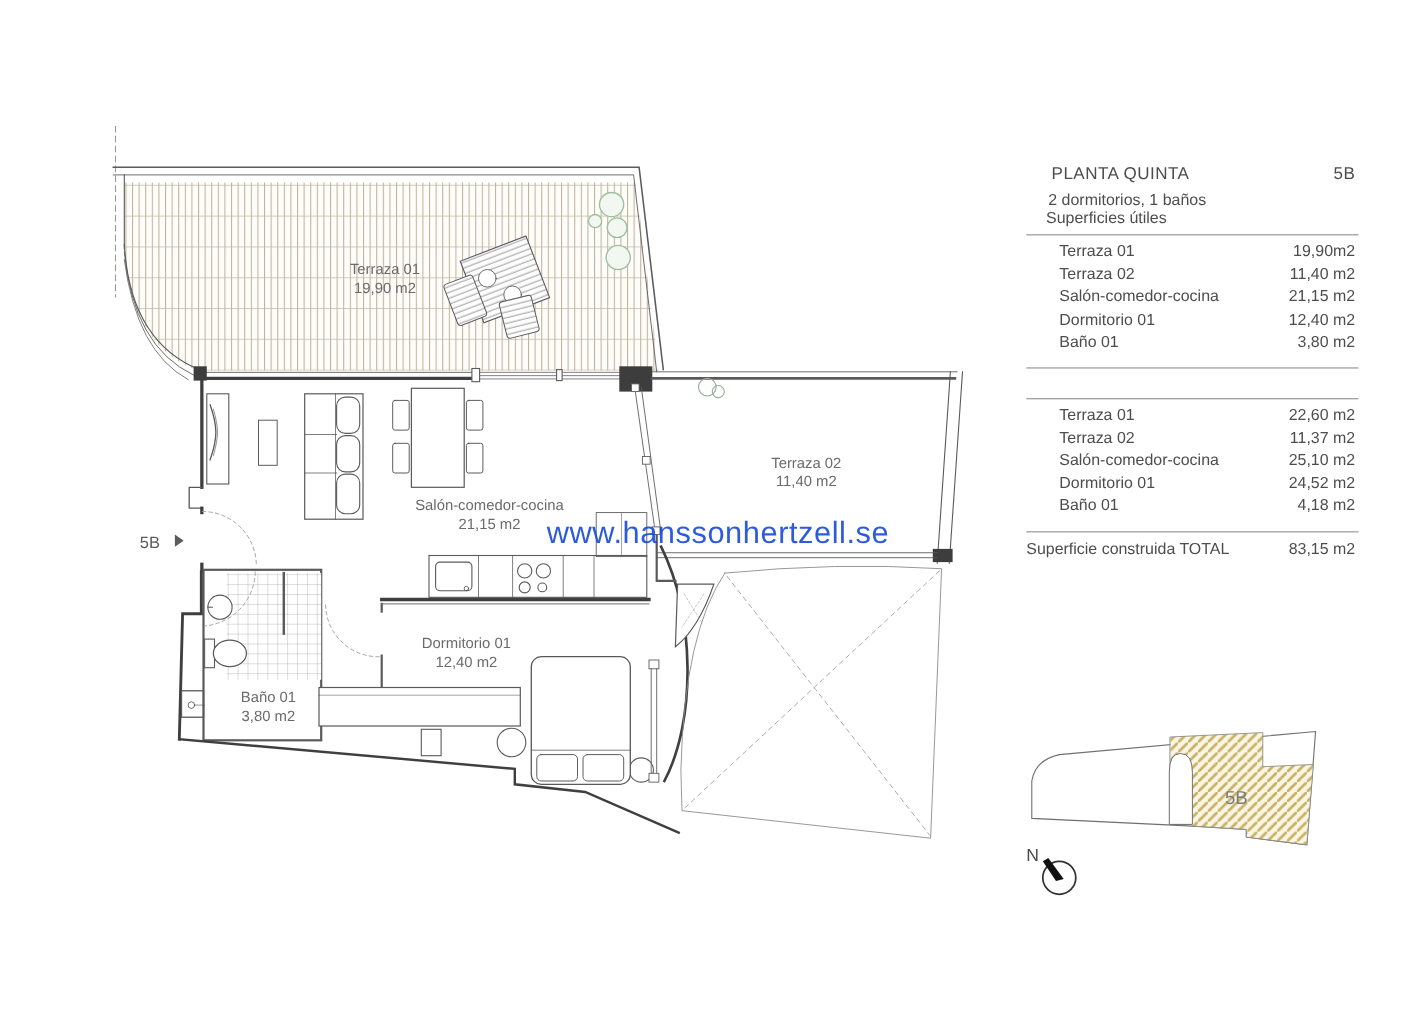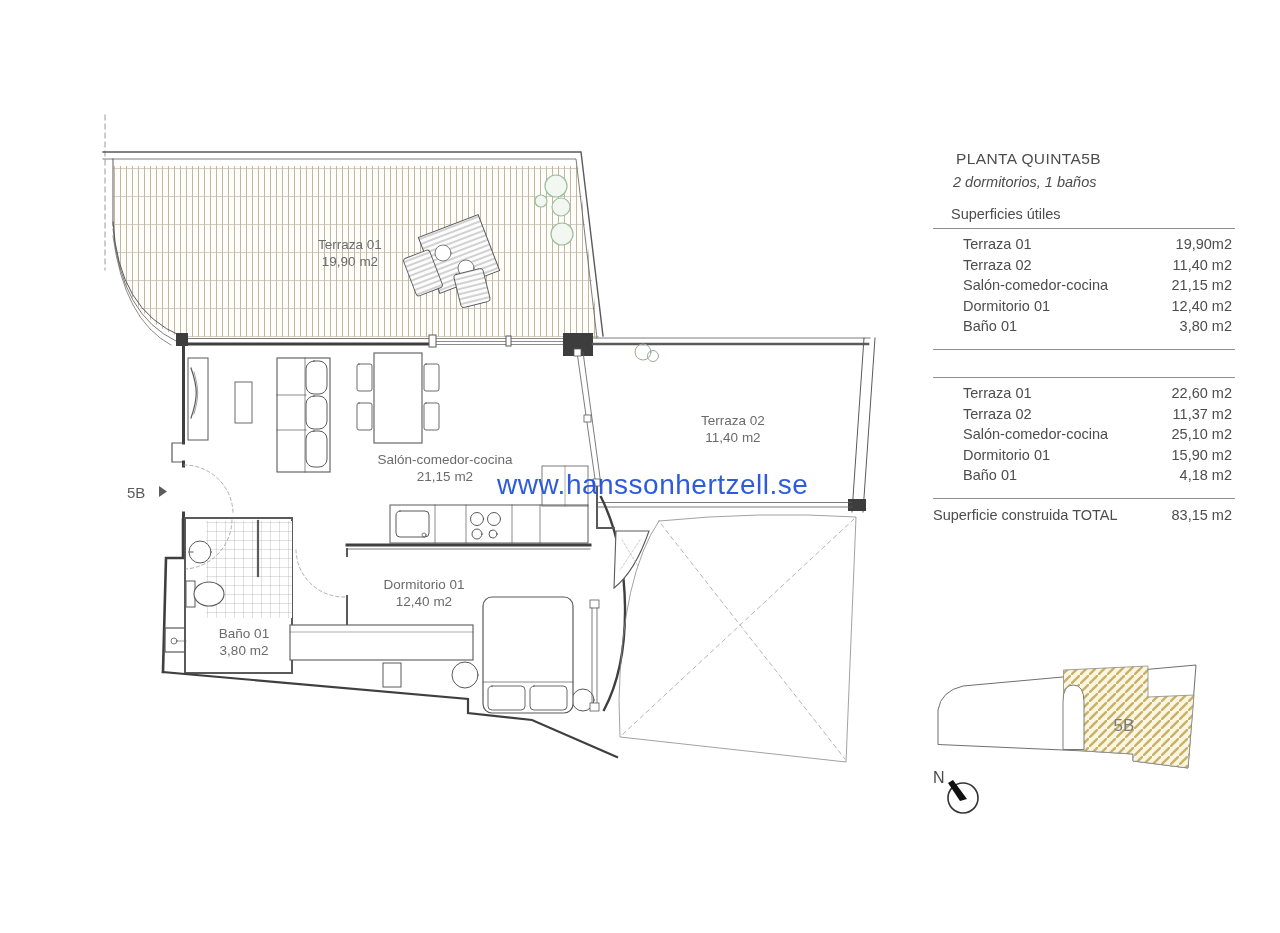--- a/index.html
+++ b/index.html
@@ -6,24 +6,24 @@
   .page{position:relative;width:1280px;height:933px;background:#fff;overflow:hidden;
         font-family:"Liberation Sans",sans-serif;}
   .plan-svg{position:absolute;left:0;top:0;}
 
   
   .watermark{position:absolute;left:497px;top:452px;font-size:28px;letter-spacing:.5px;
              color:#1d4ed8;opacity:.92;white-space:nowrap;pointer-events:none;margin-top:17px;}
 
   
   .panel{position:absolute;left:933px;top:150px;width:302px;color:#4d4d4d;}
-  .panel .head{display:flex;align-items:baseline;
+  .panel .head{display:flex;justify-content:space-between;align-items:baseline;
                padding:0 3px 0 23px;font-size:15.5px;letter-spacing:.4px;line-height:18px;}
-  .panel .sub{padding-left:20px;font-size:14.5px;line-height:18px;margin-top:5px;font-style:italic;}
-  .panel .sec-head{padding-left:18px;font-size:14.5px;margin-top:15px;margin-bottom:6px;}
+  .panel .sub{padding-left:20px;font-size:14.5px;line-height:18px;margin-top:5px;}
+  .panel .sec-head{padding-left:18px;font-size:14.5px;margin-bottom:6px;}
   .panel hr{border:none;border-top:1px solid #8f8f8f;margin:0;}
   .panel .rows{margin-top:5px;}
   .panel .row{display:flex;justify-content:space-between;font-size:14.5px;
               line-height:20.6px;padding-left:30px;padding-right:3px;}
   .panel .row .val{text-align:left;}
   .panel .total-rule{margin-top:12px;}
   .panel .row.total{padding-left:0;margin-top:6px;font-size:14.5px;}
   .panel .sec2{margin-top:27px;}
 
   svg text{font-family:"Liberation Sans",sans-serif;}
@@ -307,21 +307,21 @@
         <div class="row">
           <span>Terraza 02</span>
           <span class="val">11,37 m2</span>
         </div>
         <div class="row">
           <span>Salón-comedor-cocina</span>
           <span class="val">25,10 m2</span>
         </div>
         <div class="row">
           <span>Dormitorio 01</span>
-          <span class="val">15,90 m2</span>
+          <span class="val">24,52 m2</span>
         </div>
         <div class="row">
           <span>Baño 01</span>
           <span class="val">4,18 m2</span>
         </div>
       </div>
       <hr class="total-rule">
       <div class="row total">
         <span>Superficie construida TOTAL</span>
         <span class="val">83,15 m2</span>

